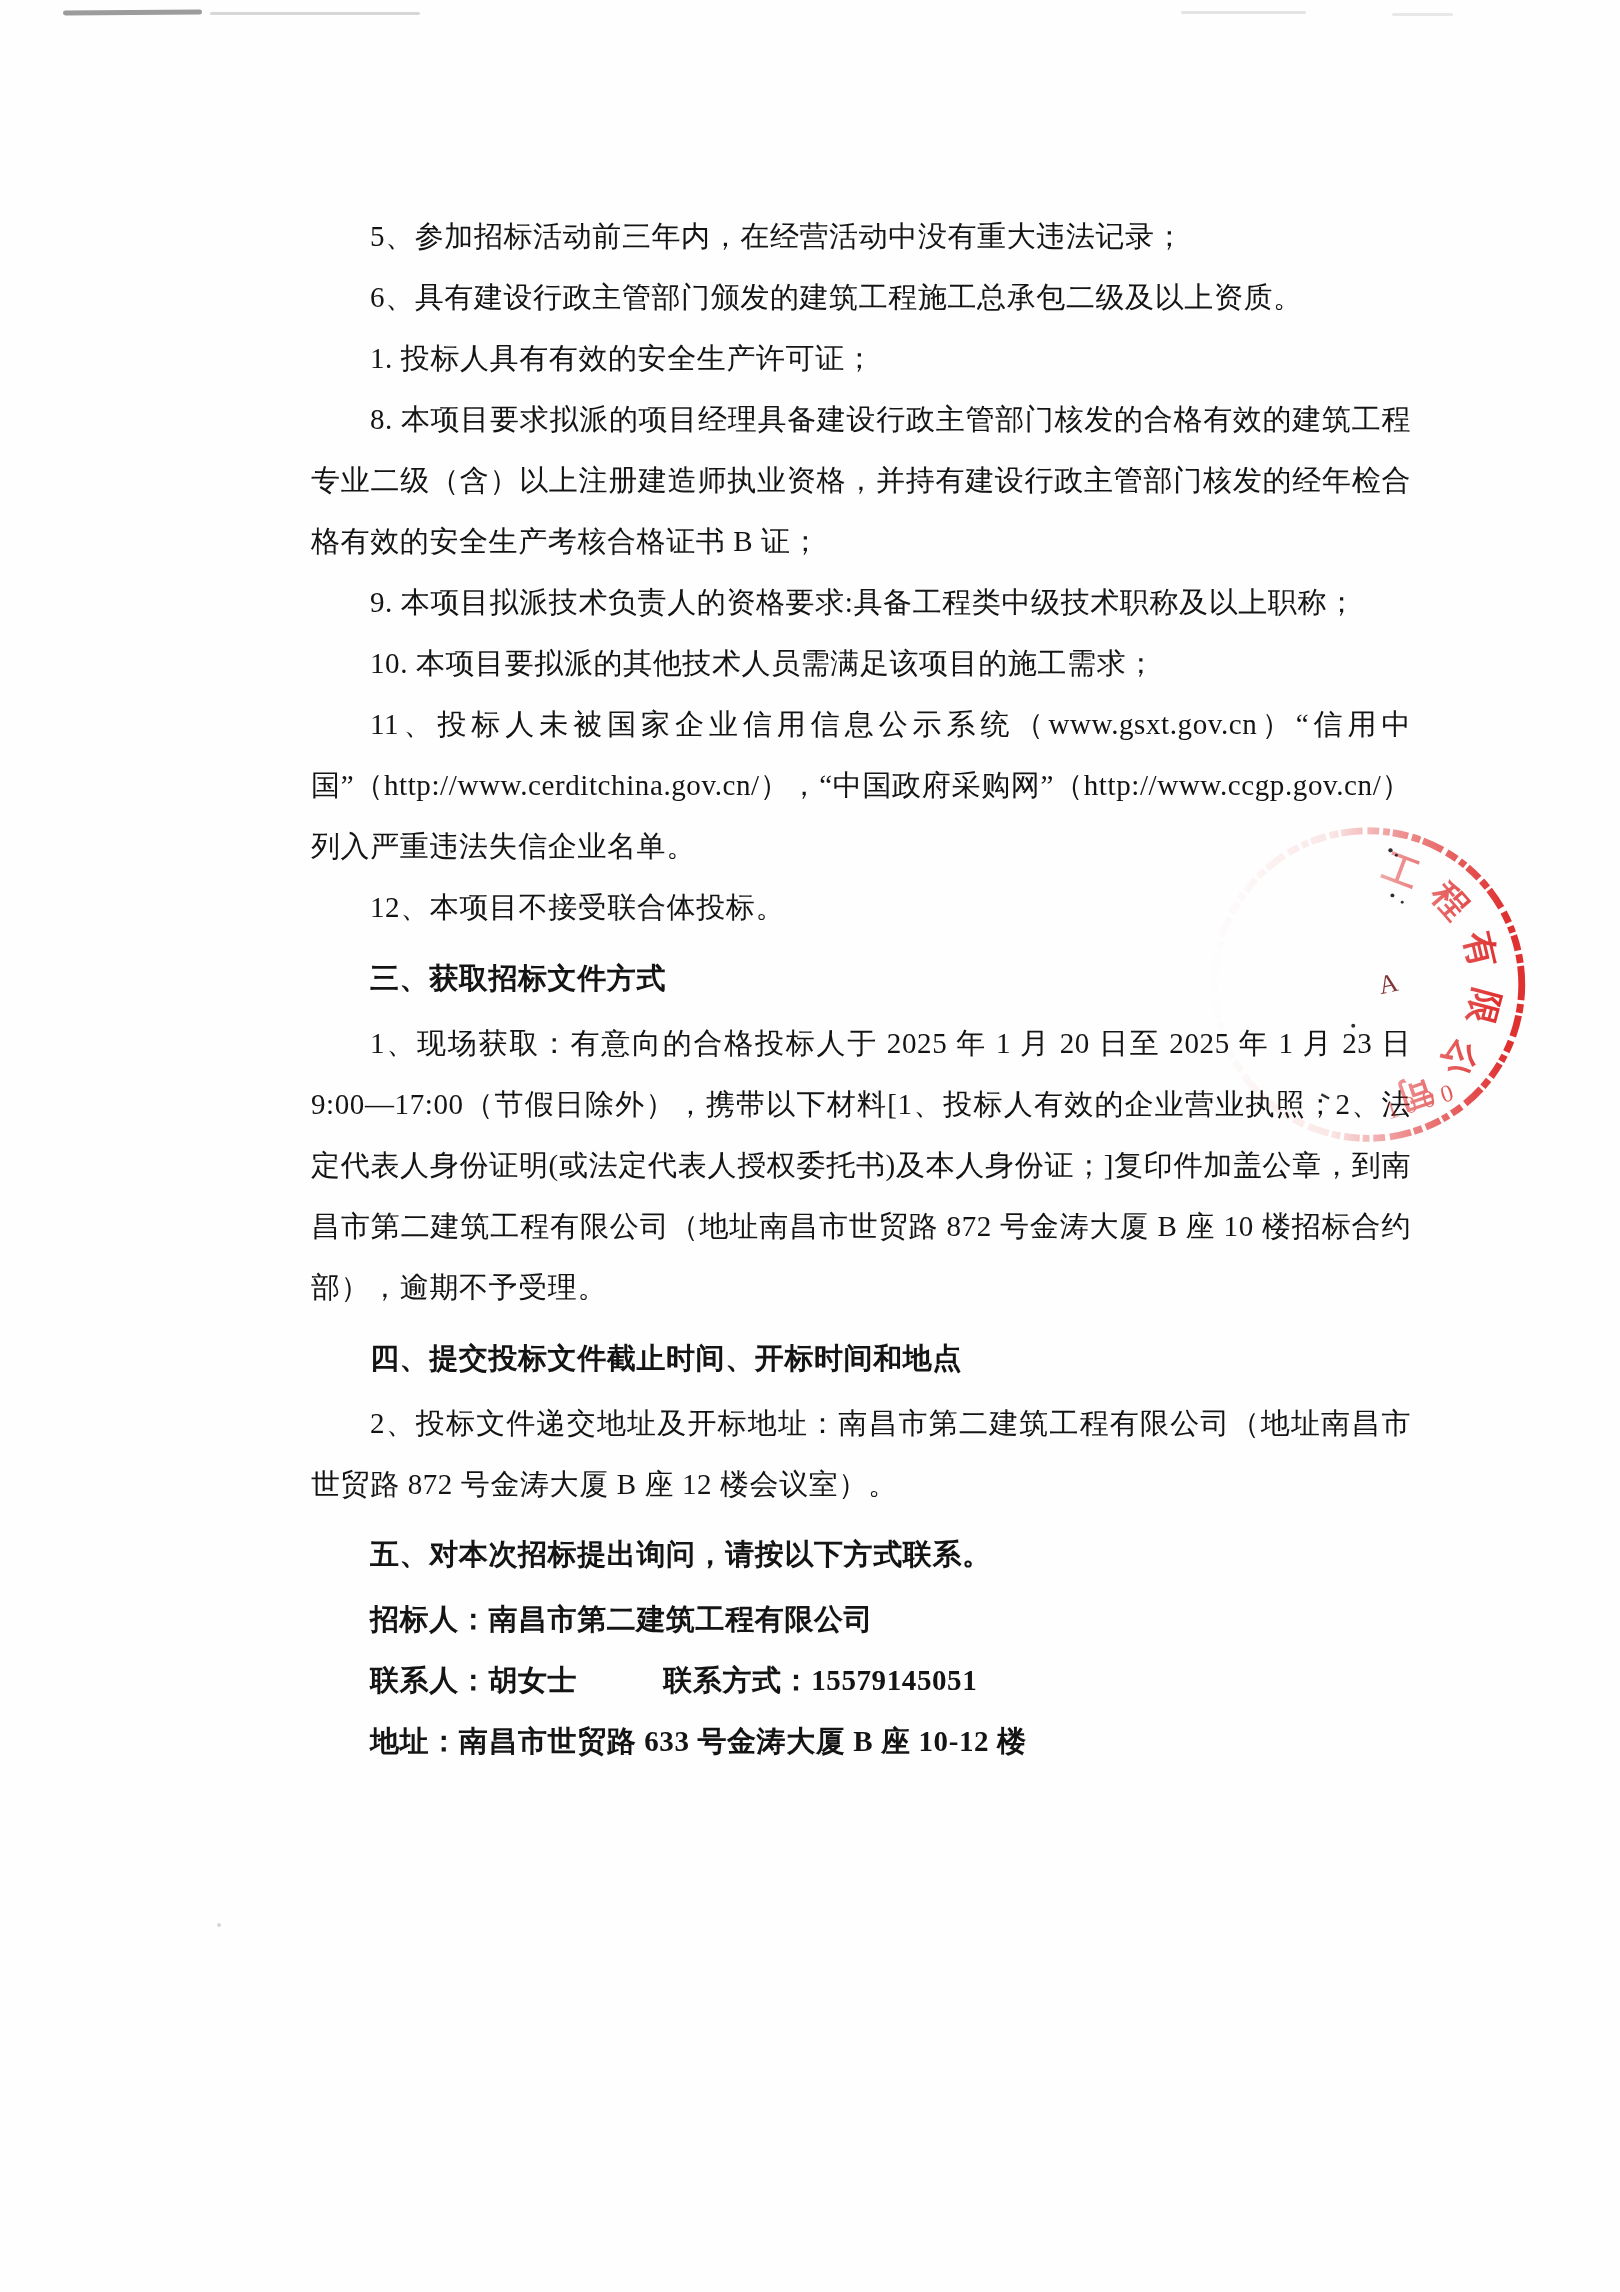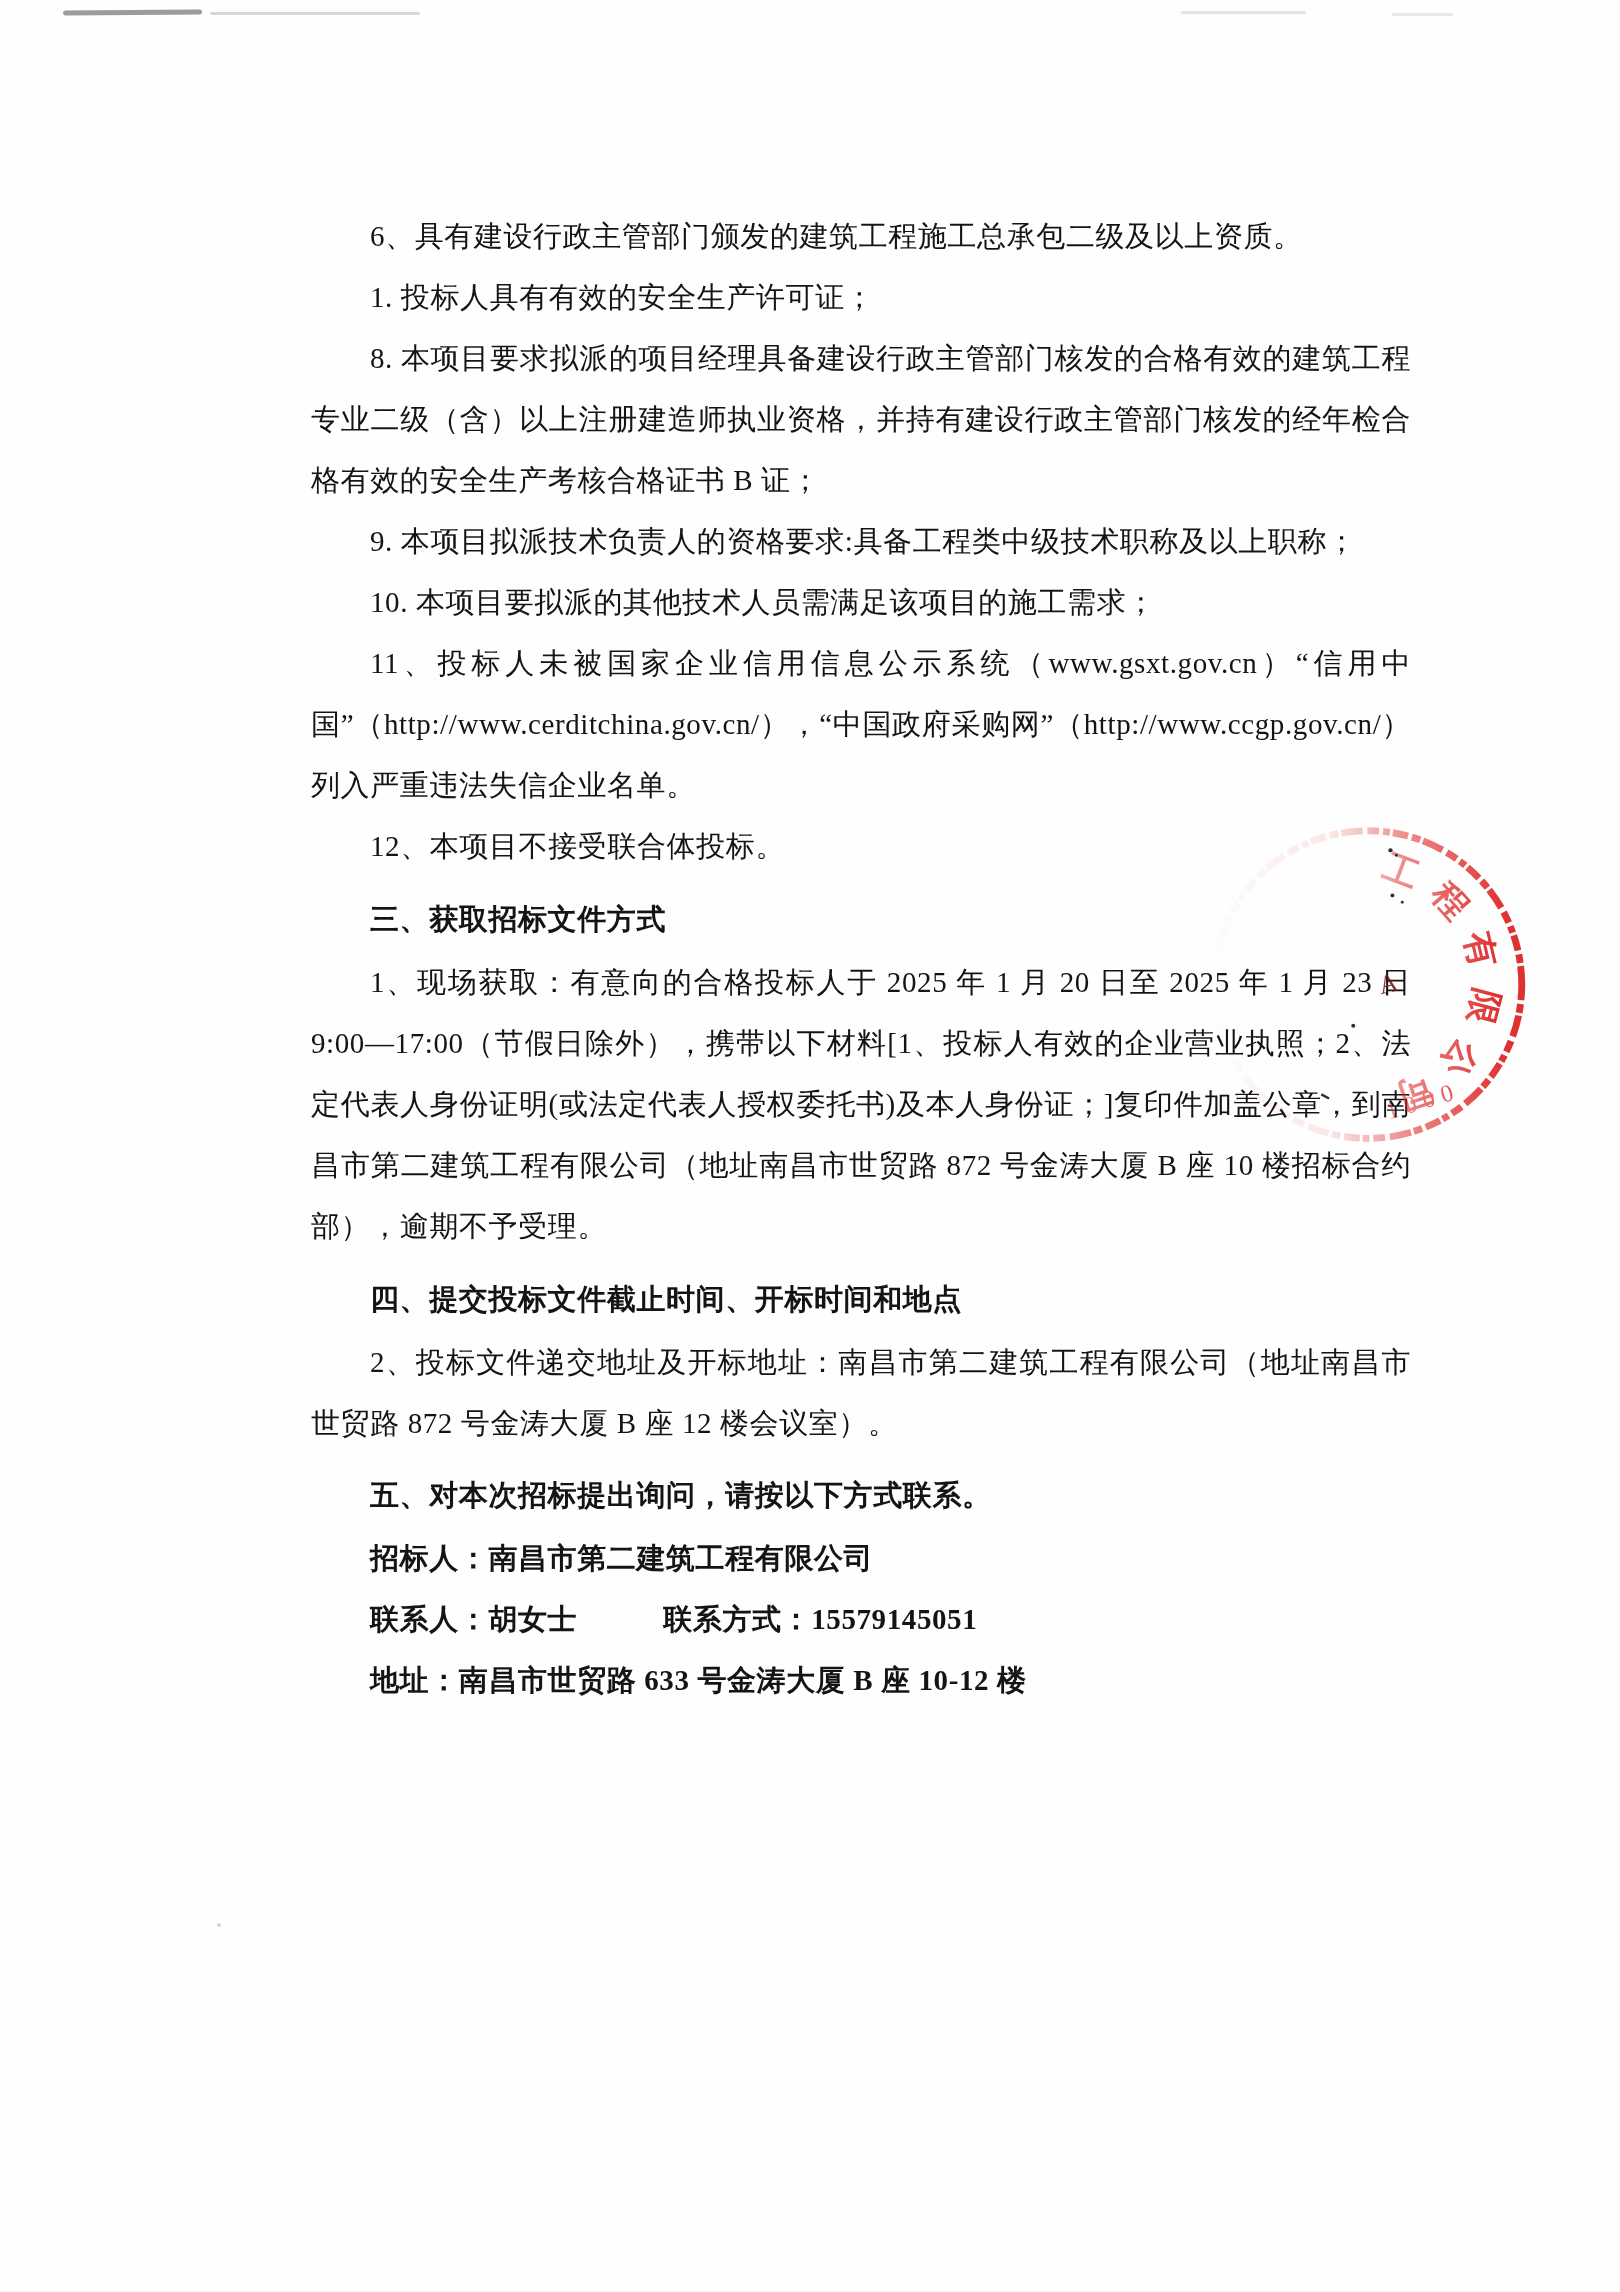--- a/index.html
+++ b/index.html
@@ -13,21 +13,21 @@
     color:#141414;
   }
   .content{
     position:absolute;
     left:311px;top:206px;width:1100px;
     font-size:29px;line-height:61px;
     text-align:justify;
     letter-spacing:0.6px;
   }
   .para{margin:0;text-indent:59px;}
-  .heading{margin:11.8px 0 2px;text-indent:59px;font-weight:bold;}
+  .heading{margin:11.8px 0 2px;text-indent:59px;font-weight:bold;font-family:Liberation Mono, monospace;}
   .contact{margin:0;text-indent:59px;font-weight:bold;}
   .contact-gap{display:inline-block;width:86px;}
   .stamp{
     position:absolute;left:1206px;top:818px;
     width:415px;height:338px;
     pointer-events:none;
   }
   .artifact{position:absolute;pointer-events:none;}
   .smudge-a{left:63px;top:9.8px;width:139px;height:4.9px;background:#3a3a3a;opacity:.5;border-radius:2.9px;transform:rotate(-.4deg);}
   .smudge-b{left:210px;top:11.8px;width:210px;height:2.9px;background:#8f8f8f;opacity:.35;border-radius:2px;}
@@ -40,20 +40,21 @@
 
 <div class="page">
 
   <div class="artifact smudge-a"></div>
   <div class="artifact smudge-b"></div>
   <div class="artifact smudge-c"></div>
   <div class="artifact smudge-d"></div>
   <div class="artifact dot-a"></div>
 
   <div class="content">
+    <p class="para">5、参加招标活动前三年内，在经营活动中没有重大违法记录；</p>
     <p class="para">6、具有建设行政主管部门颁发的建筑工程施工总承包二级及以上资质。</p>
     <p class="para">1. 投标人具有有效的安全生产许可证；</p>
     <p class="para">8. 本项目要求拟派的项目经理具备建设行政主管部门核发的合格有效的建筑工程专业二级（含）以上注册建造师执业资格，并持有建设行政主管部门核发的经年检合格有效的安全生产考核合格证书 B 证；</p>
     <p class="para">9. 本项目拟派技术负责人的资格要求:具备工程类中级技术职称及以上职称；</p>
     <p class="para">10. 本项目要拟派的其他技术人员需满足该项目的施工需求；</p>
     <p class="para">11、投标人未被国家企业信用信息公示系统（www.gsxt.gov.cn）“信用中国”（http://www.cerditchina.gov.cn/），“中国政府采购网”（http://www.ccgp.gov.cn/）列入严重违法失信企业名单。</p>
     <p class="para">12、本项目不接受联合体投标。</p>
     <p class="heading">三、获取招标文件方式</p>
     <p class="para">1、现场获取：有意向的合格投标人于 2025 年 1 月 20 日至 2025 年 1 月 23 日 9:00—17:00（节假日除外），携带以下材料[1、投标人有效的企业营业执照；2、法定代表人身份证明(或法定代表人授权委托书)及本人身份证；]复印件加盖公章，到南昌市第二建筑工程有限公司（地址南昌市世贸路 872 号金涛大厦 B 座 10 楼招标合约部），逾期不予受理。</p>
     <p class="heading">四、提交投标文件截止时间、开标时间和地点</p>

